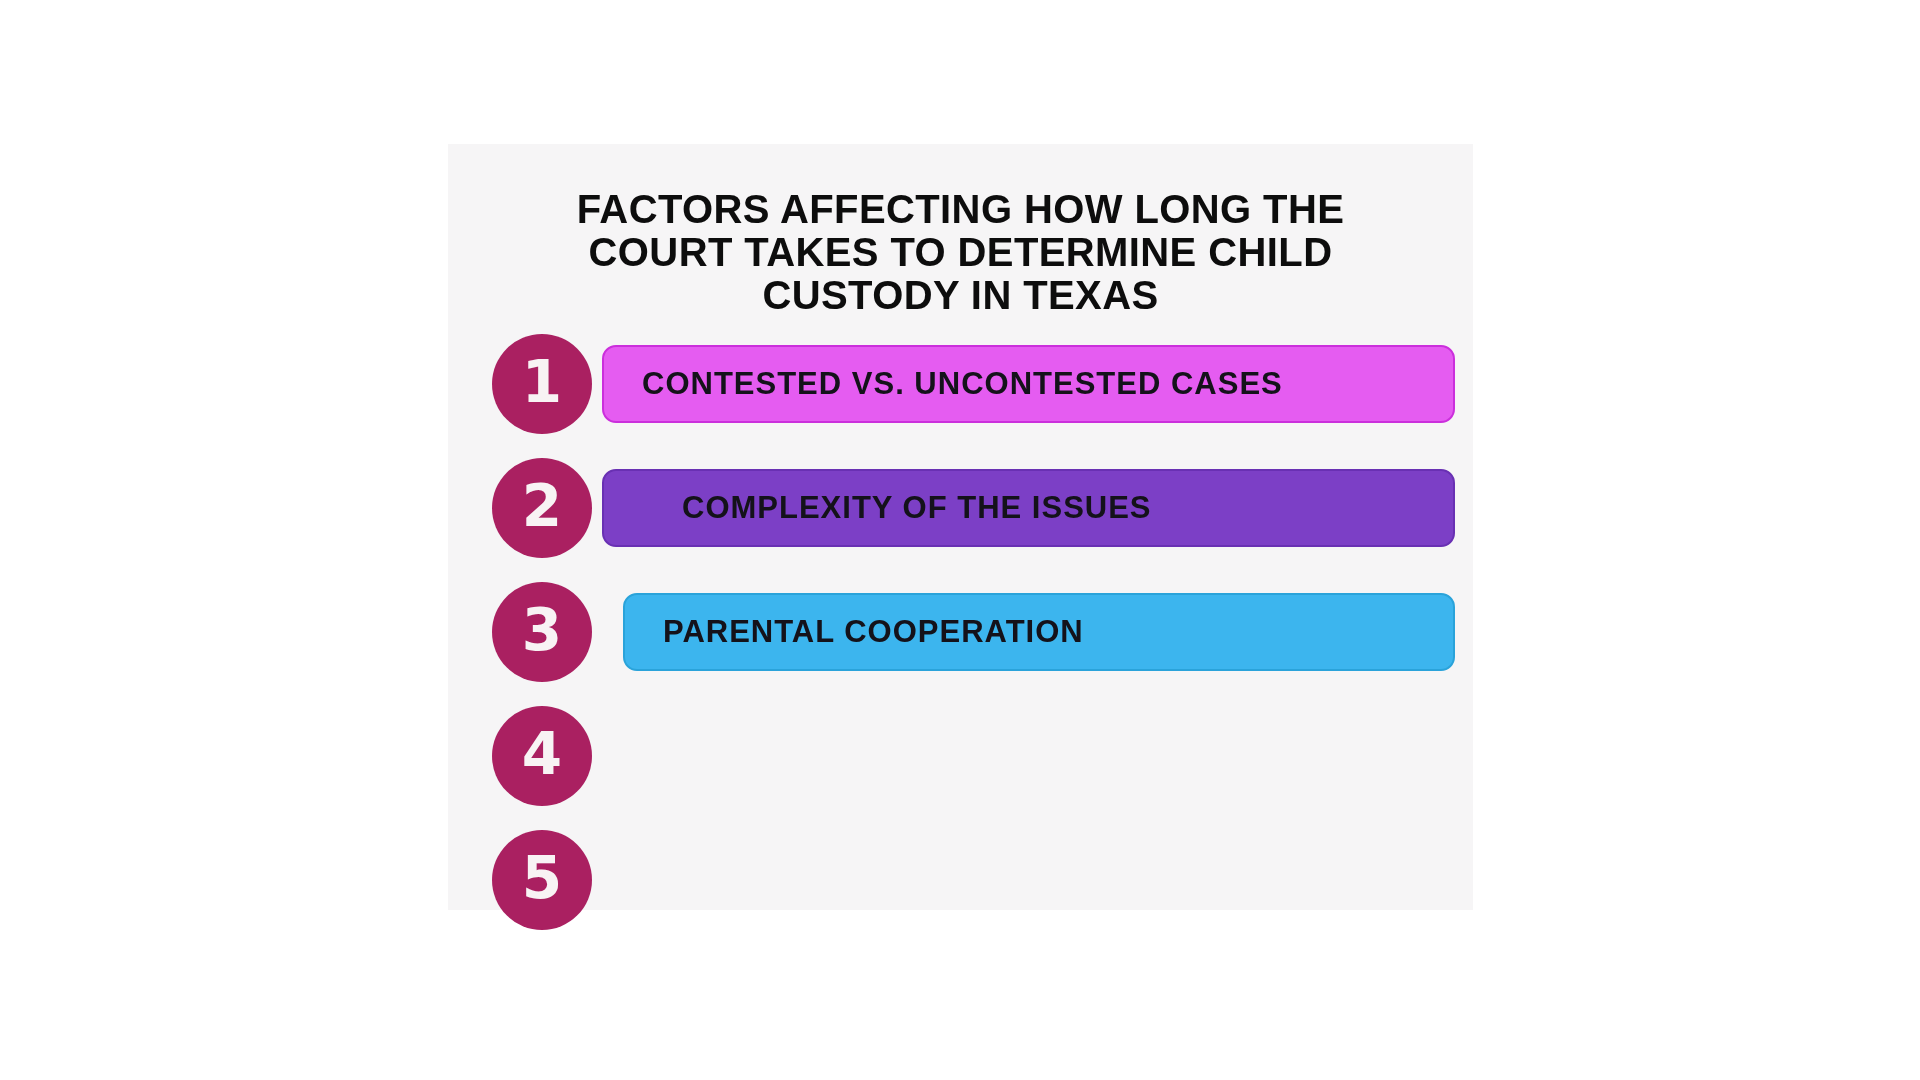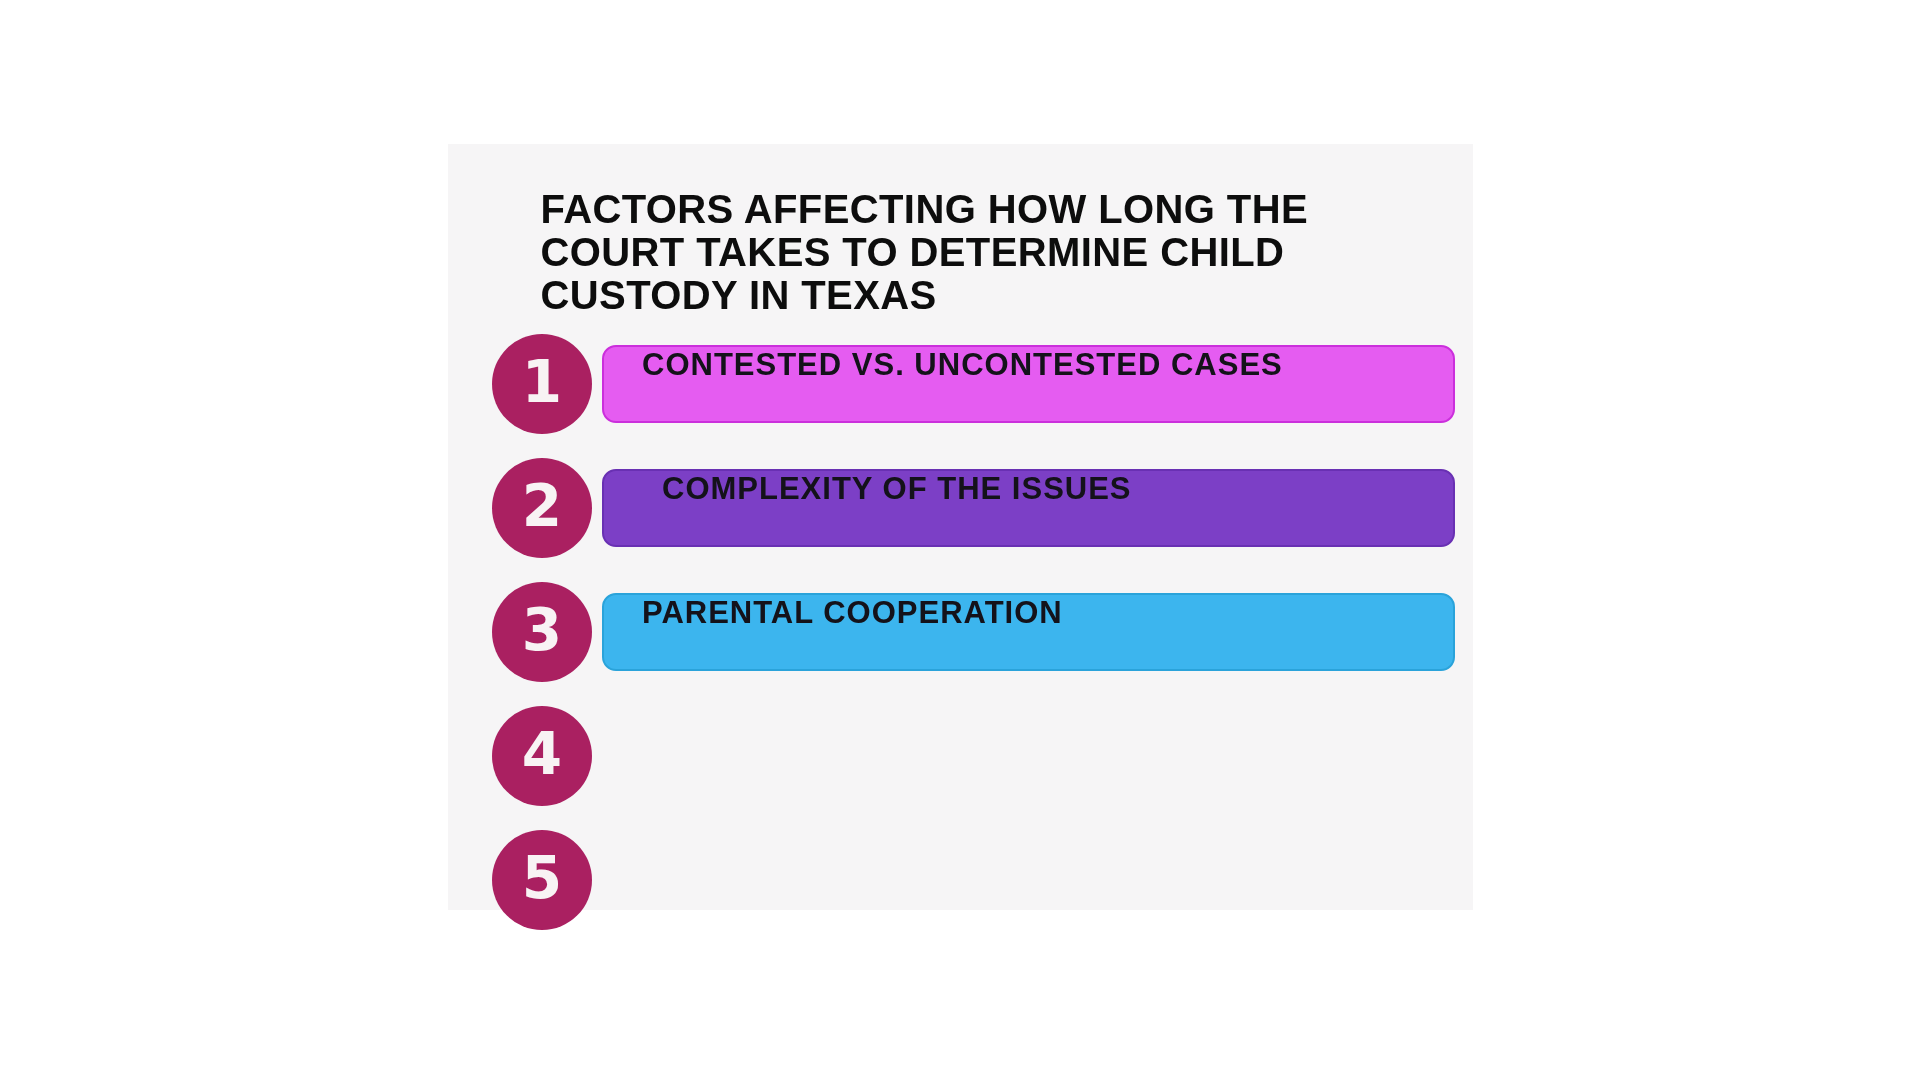--- a/index.html
+++ b/index.html
@@ -20,21 +20,21 @@
     position: absolute;
     left: 448px;
     top: 144px;
     width: 1025px;
     height: 766px;
     background: #f6f5f6;
   }
   .title {
     margin: 44px auto 0 auto;
     width: 840px;
-    text-align: left;
+    text-align: center;
     font-size: 40px;
     line-height: 1.07;
     font-weight: 800;
     letter-spacing: 0.4px;
     color: #0d0d0d;
     text-transform: uppercase;
   }
   .rows {
     position: absolute;
     left: 44px;
@@ -70,23 +70,24 @@
   .bar {
     position: absolute;
     left: 110px;
     right: 0;
     top: 0;
     bottom: 0;
     border-radius: 14px;
     border: 2px solid transparent;
     box-sizing: border-box;
     display: flex;
+    align-items: center;
     padding-left: 38px;
   }
-  .row:nth-child(2) .bar { padding-left: 58px; }
+  .row:nth-child(2) .bar { padding-left: 78px; }
   .bar-label {
     font-size: 31px;
     font-weight: 800;
     letter-spacing: 1px;
     color: #14121a;
     text-transform: uppercase;
     white-space: nowrap;
   }
 </style>
 </head>
@@ -114,21 +115,21 @@
         </div>
         <div class="bar" style="background: rgb(124, 63, 198); border-color: rgb(105, 48, 179);">
           <span class="bar-label">COMPLEXITY OF THE ISSUES</span>
         </div>
       </div>
 
       <div class="row">
         <div class="badge" style="background: rgb(170, 32, 97);">
           <span style="color: rgb(248, 243, 244);">3</span>
         </div>
-        <div class="bar" style="background: rgb(60, 181, 238); border-color: rgb(42, 163, 218);">
+        <div class="bar" style="background: rgb(60, 181, 238); border-color: rgb(42, 163, 218); margin-left: 21px;">
           <span class="bar-label">PARENTAL COOPERATION</span>
         </div>
       </div>
 
       <div class="row">
         <div class="badge" style="background: rgb(170, 32, 97);">
           <span style="color: rgb(248, 243, 244);">4</span>
         </div>
       </div>
 

